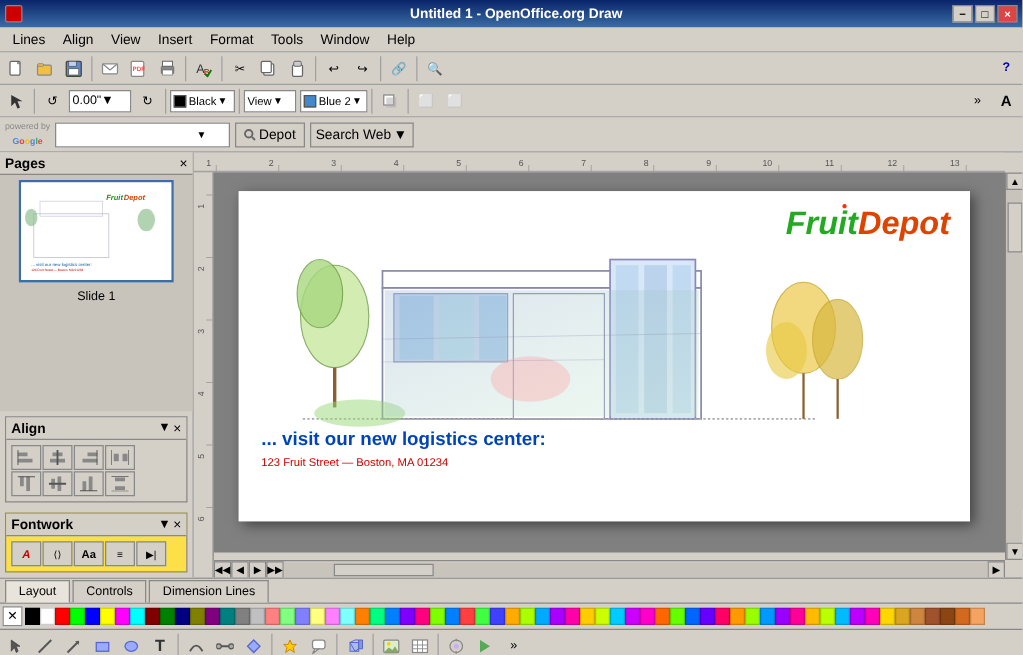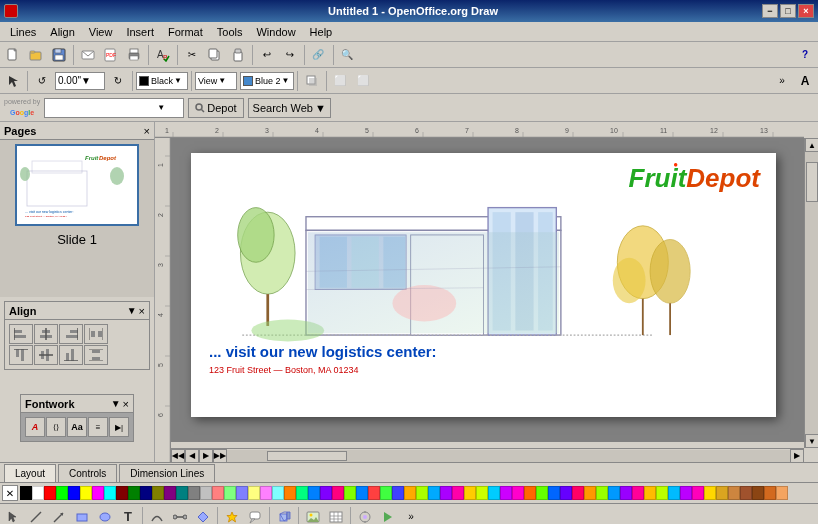--- a/index.html
+++ b/index.html
@@ -158,21 +158,21 @@
       margin-bottom: 4px;
       cursor: pointer;
     }
     .page-thumb-inner {
       width: 120px;
       height: 78px;
       overflow: hidden;
       position: relative;
       background: white;
     }
-    .page-label { font-size: 13px; text-align: center; padding: 2px; }
+    .page-label { font-size: 10px; text-align: center; padding: 2px; }
 
     
     .align-panel {
       border: 1px solid #888;
       margin: 4px;
       background: #d4d0c8;
     }
     .align-header {
       background: #d4d0c8;
       padding: 2px 4px;
@@ -192,22 +192,22 @@
       background: #d4d0c8;
       border: 1px solid #888;
       display: flex; align-items: center; justify-content: center;
       cursor: pointer;
       font-size: 8px;
     }
 
     
     .fontwork-panel {
       border: 1px solid #888;
-      margin: 20px;
-      background: #a3a3a3;
+      margin: 4px;
+      background: #fde047;
     }
     .fontwork-header {
       background: #d4d0c8;
       padding: 2px 4px;
       display: flex; align-items: center; justify-content: space-between;
       border-bottom: 1px solid #888;
       height: 18px;
     }
     .fontwork-title { font-size: 11px; font-weight: bold; }
     .fontwork-buttons {

